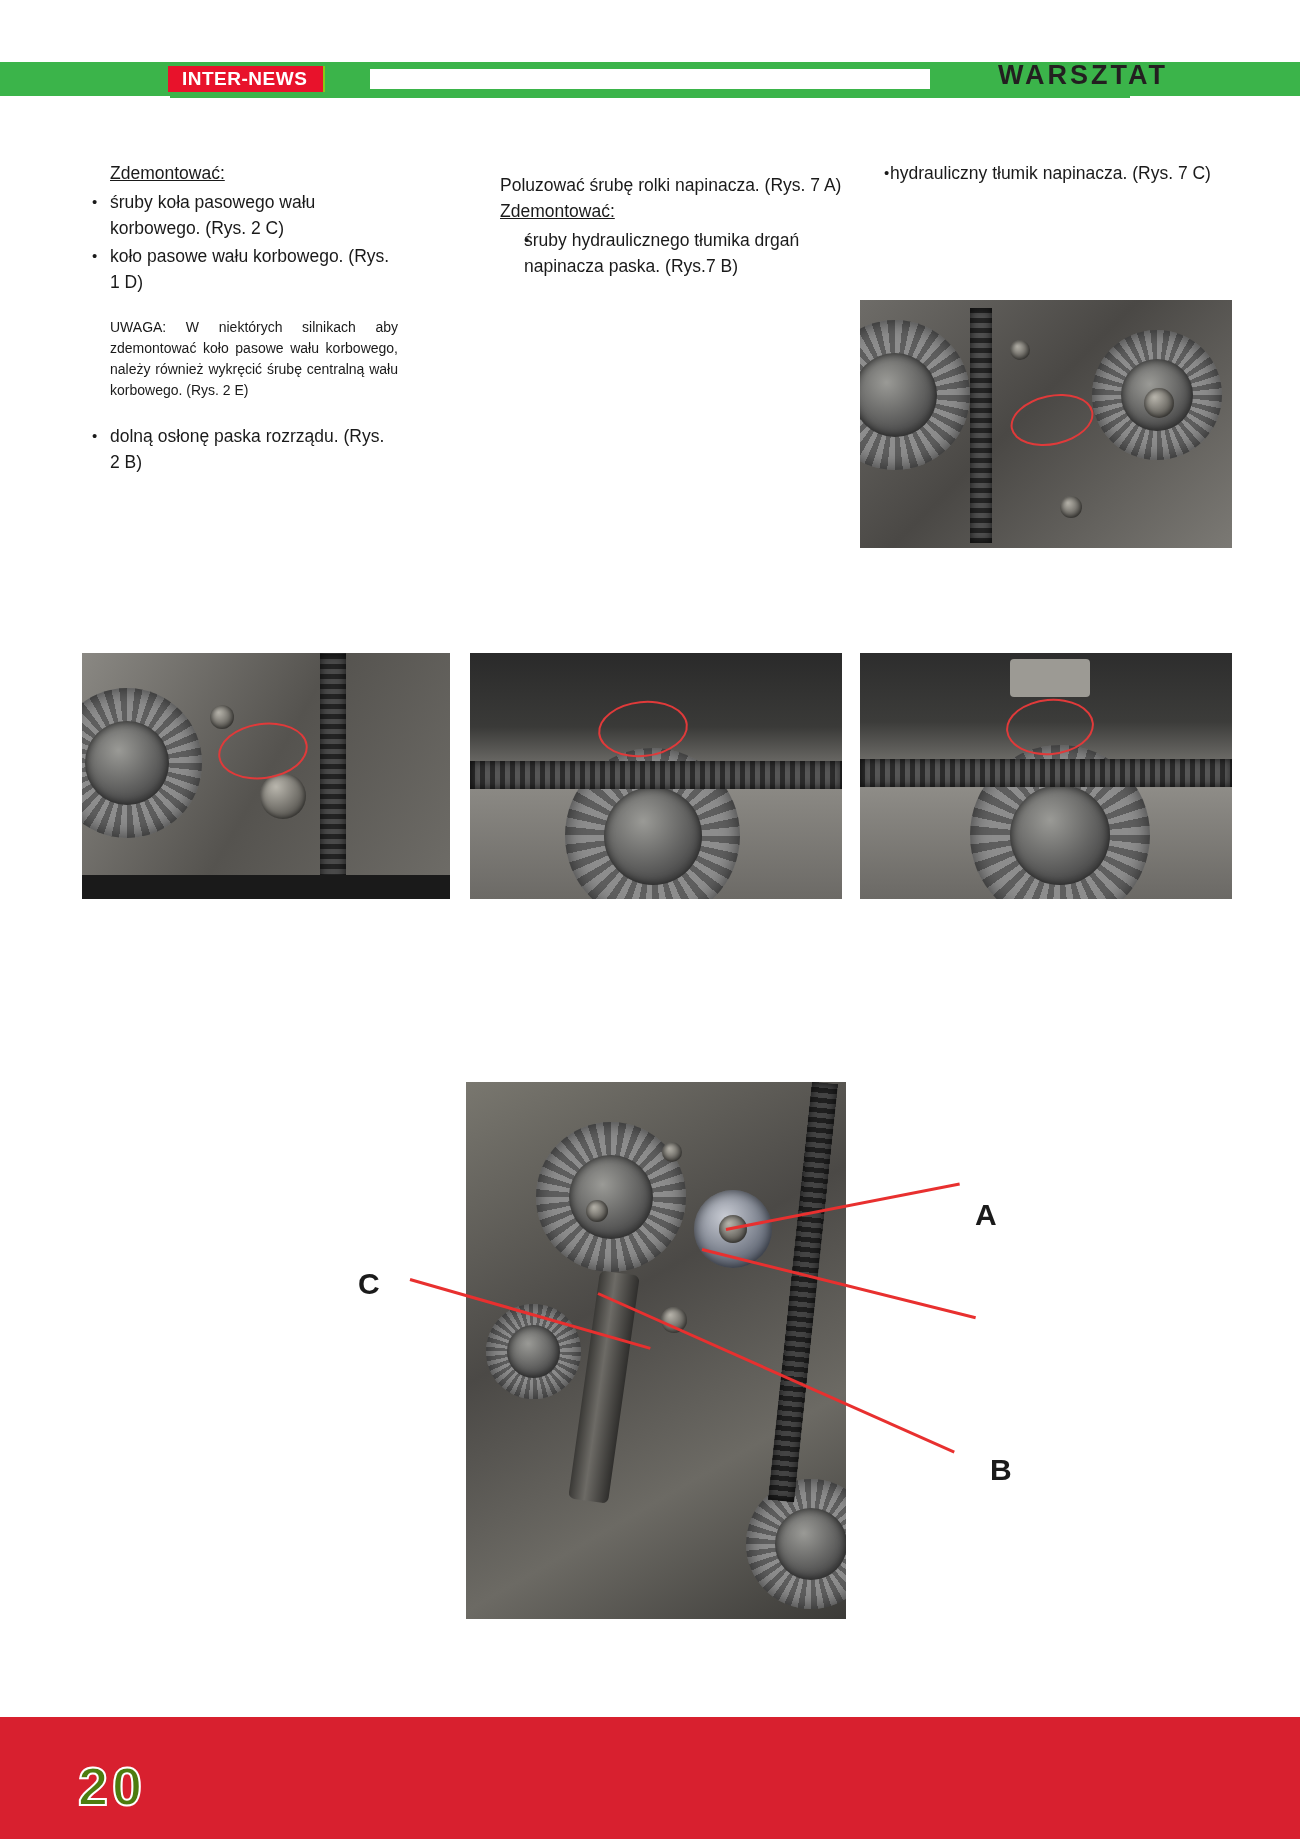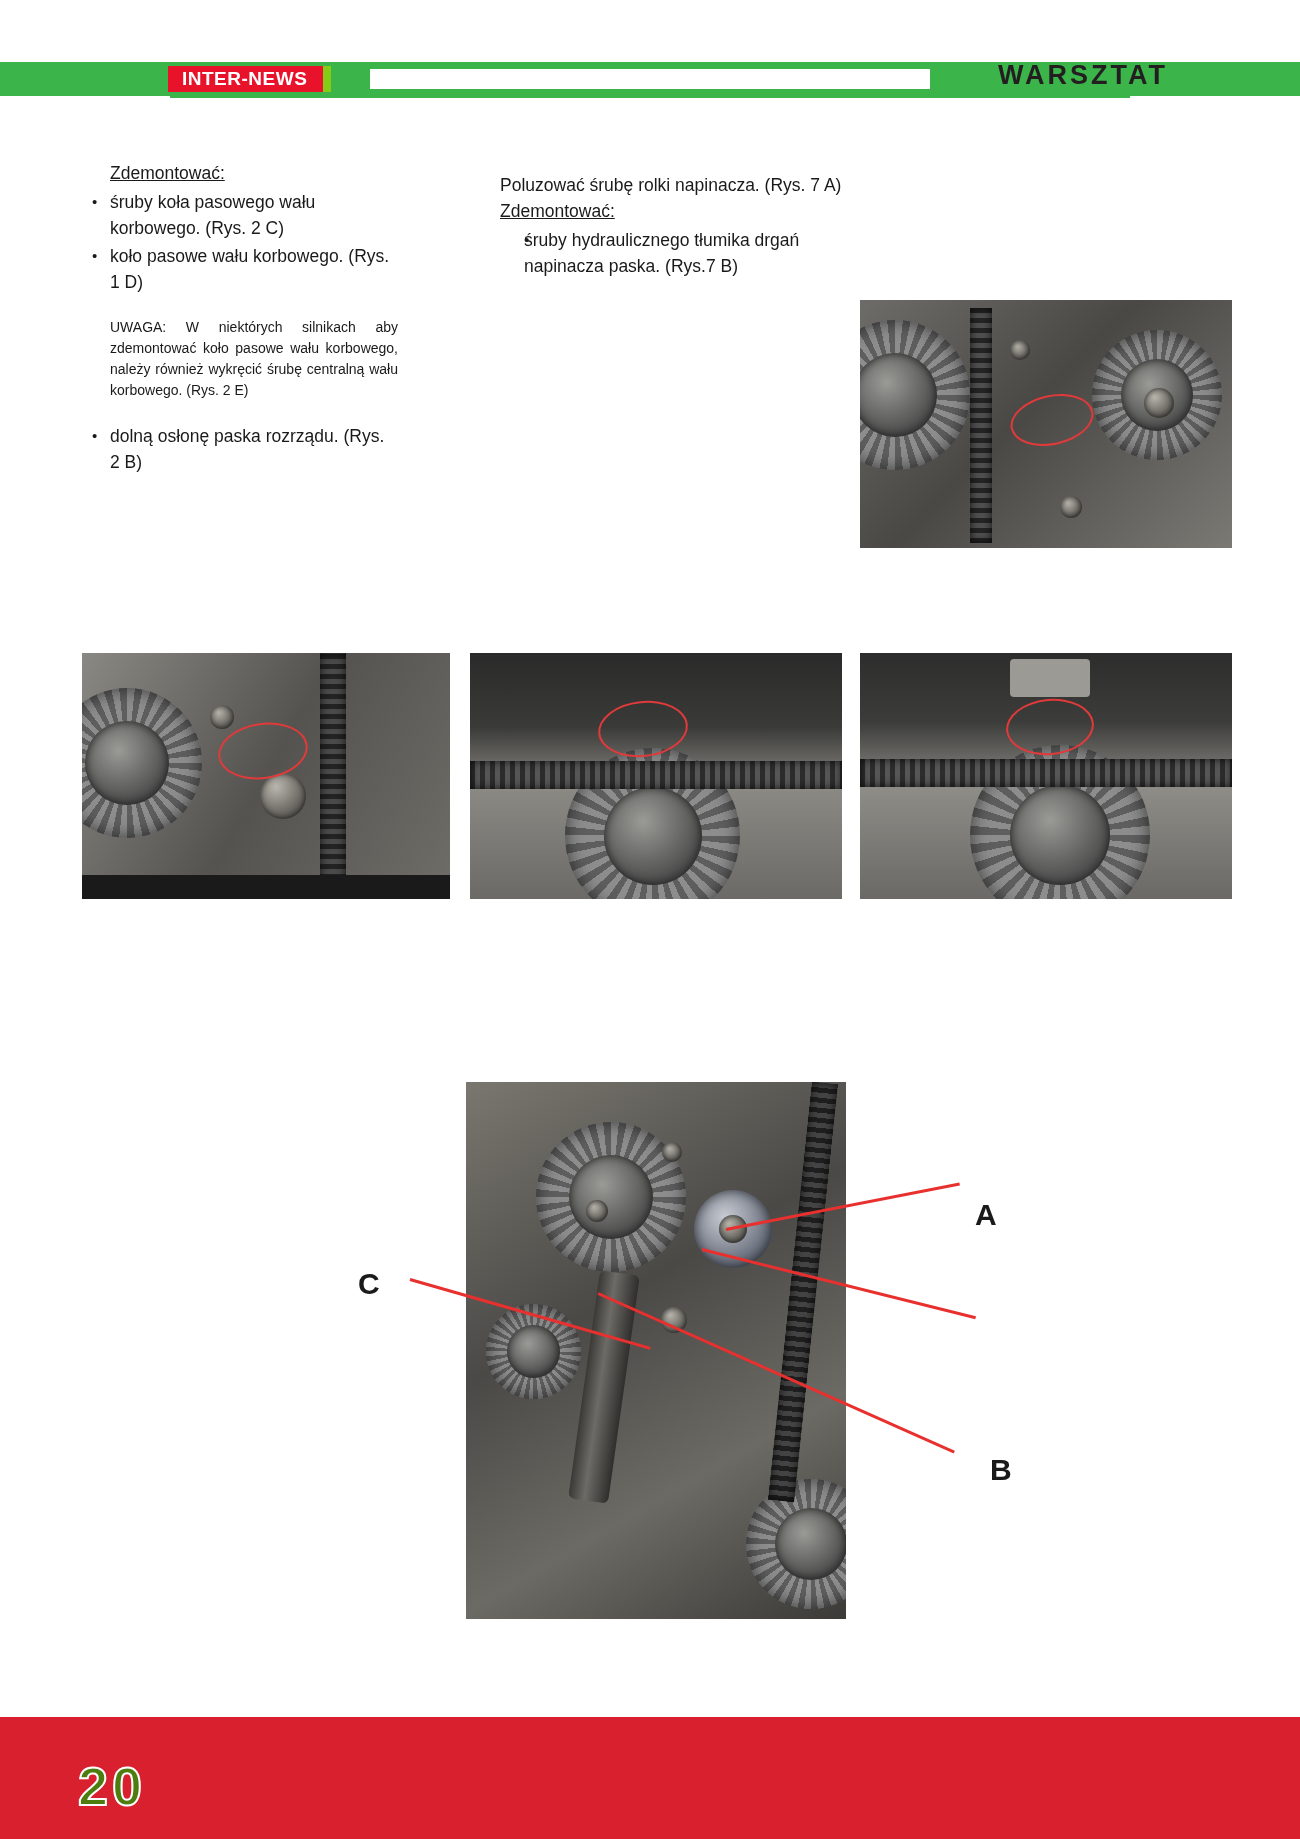--- a/index.html
+++ b/index.html
@@ -45,21 +45,21 @@
     top: 66px;
     height: 26px;
     padding: 0 16px 0 14px;
     background: #e8122b;
     color: #ffffff;
     font-size: 19px;
     font-weight: bold;
     letter-spacing: 0.5px;
     line-height: 26px;
     font-family: "Liberation Sans", sans-serif;
-    border-right: 8px solid #84cc16;
+    border-right: 2px solid #84cc16;
   }
   .section-title {
     position: absolute;
     right: 132px;
     top: 60px;
     font-size: 27px;
     font-weight: bold;
     letter-spacing: 3px;
     color: #231f20;
     font-family: "Liberation Sans", sans-serif;
@@ -243,20 +243,21 @@
 <div class="col" id="col2">
   <p class="para justif" style="margin-top:12px">Poluzować śrubę rolki napinacza. (Rys. 7 A)</p>
   <span class="heading-underline" style="margin-left:0">Zdemontować:</span>
   <ul class="bullets">
     <li style="padding-left:24px">śruby hydraulicznego tłumika drgań napinacza paska. (Rys.7 B)</li>
   </ul>
 </div>
 
 <div class="col" id="col3">
   <ul class="bullets">
+    <li style="padding-left:30px">hydrauliczny tłumik napinacza. (Rys. 7 C)</li>
   </ul>
 </div>
 
 <div class="photo" id="photo-7">
   <div class="ph-inner">
     <div class="ph-grad" style="background:linear-gradient(135deg,#6e6c68 0%,#4a4845 45%,#7b7974 100%);"></div>
     <div class="gear" style="left:-40px; top:20px; width:150px; height:150px;"></div>
     <div class="gear" style="right:10px; top:30px; width:130px; height:130px;"></div>
     <div class="belt" style="left:110px; top:8px; width:22px; height:235px; background:repeating-linear-gradient(0deg,#242424 0 5px,#4f4f4f 5px 10px);"></div>
     <div class="bolt" style="right:58px; top:88px; width:30px; height:30px;"></div>

